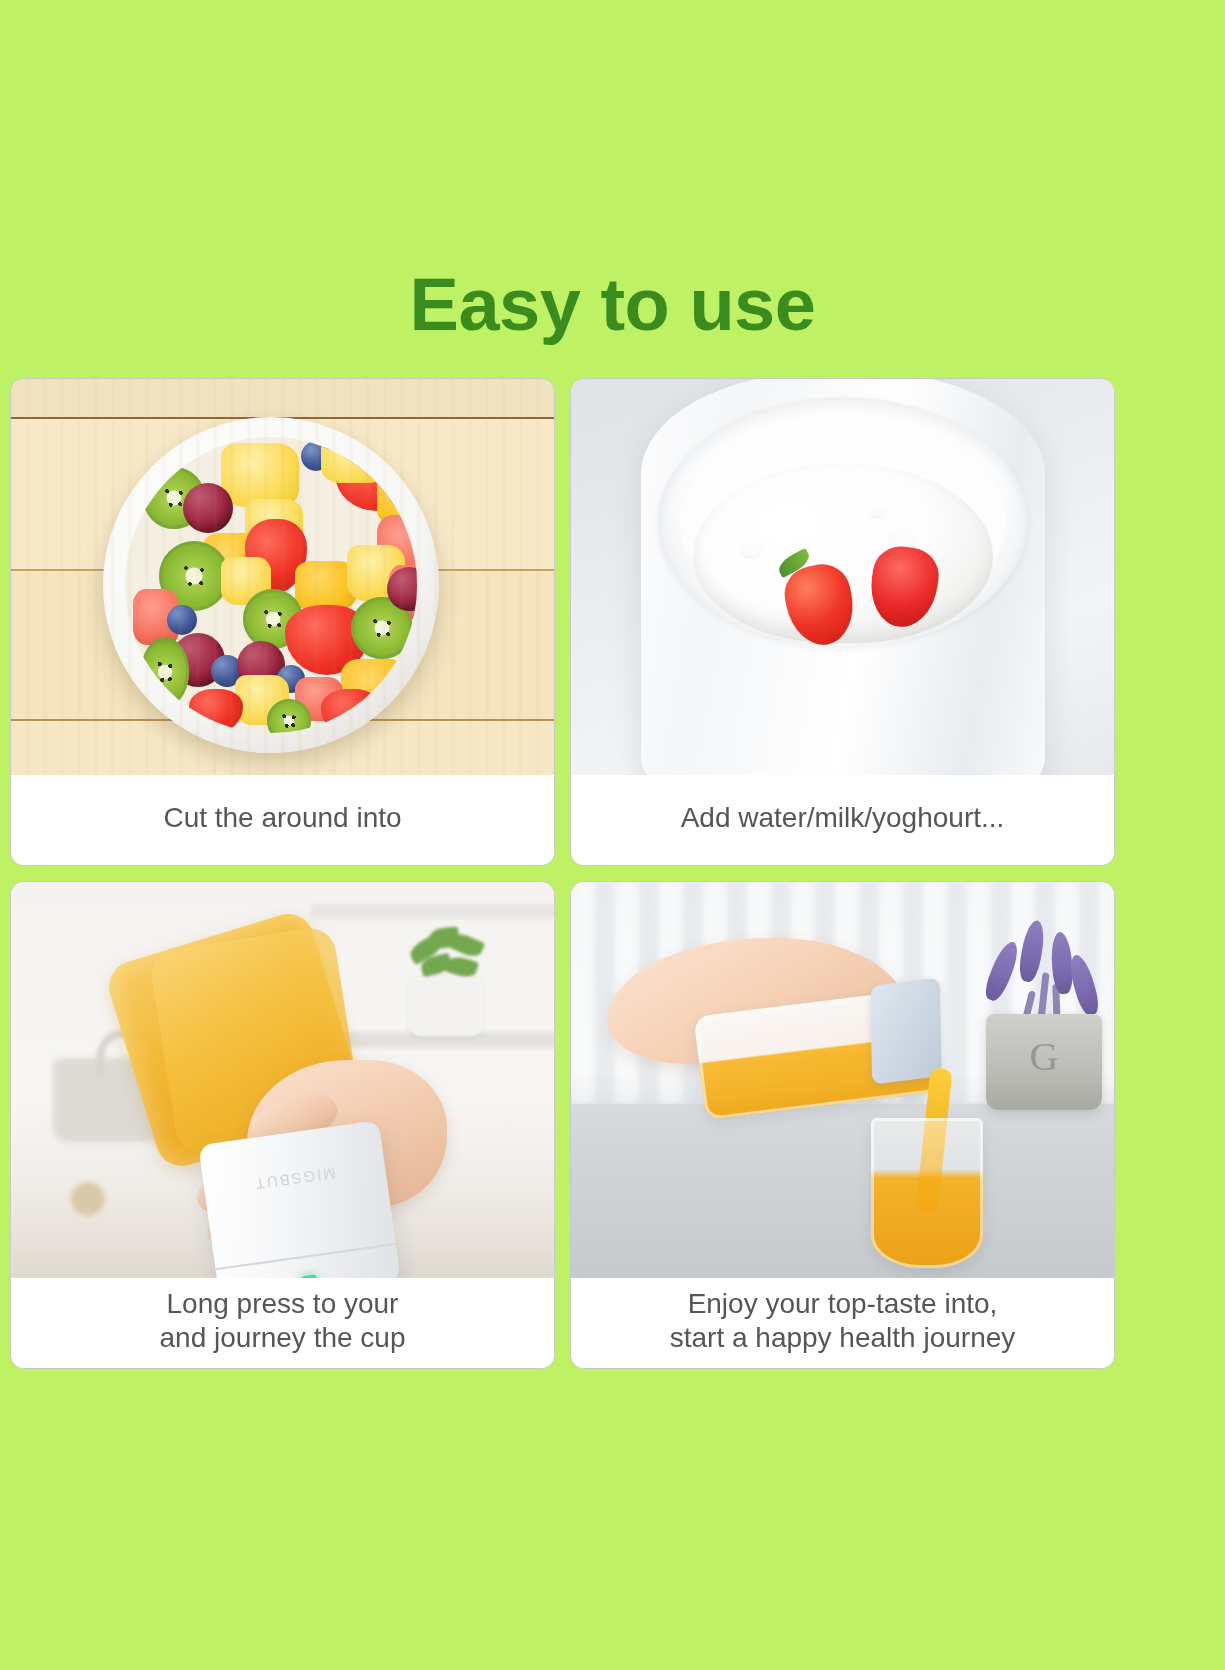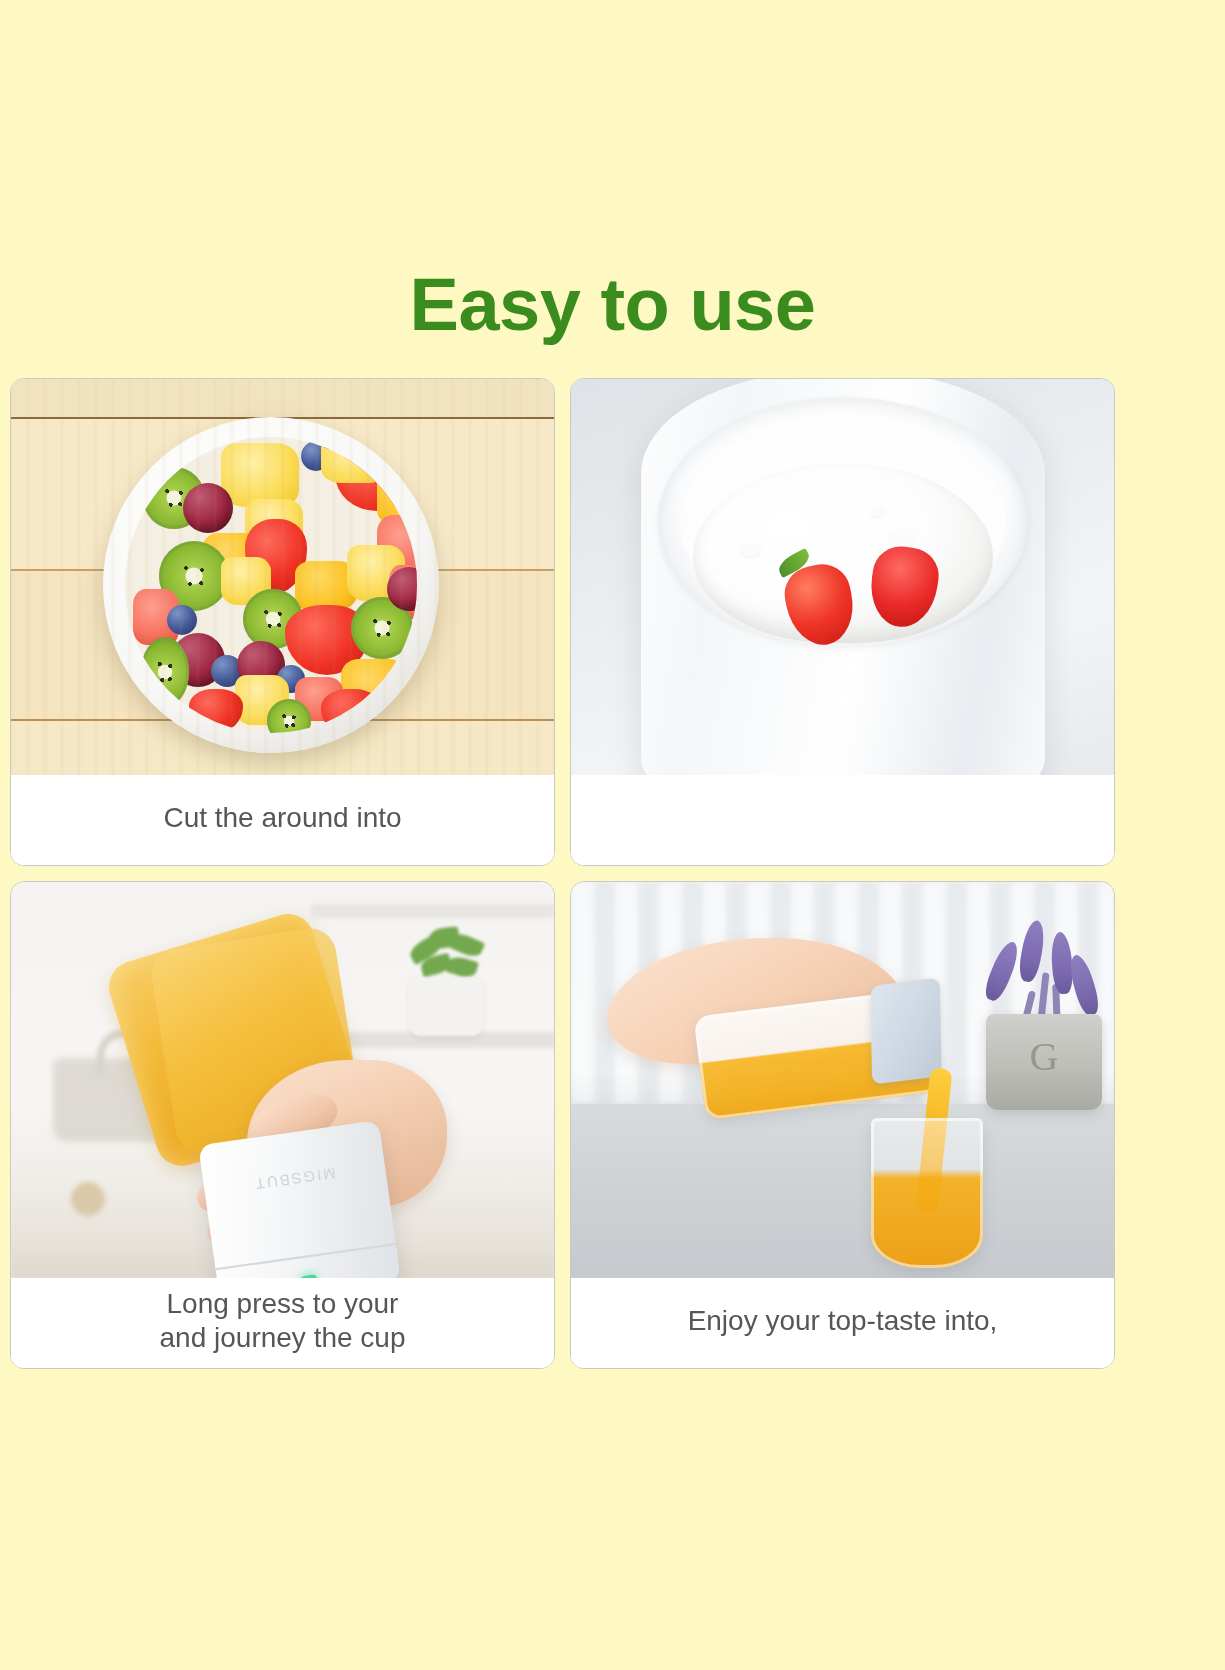--- a/index.html
+++ b/index.html
@@ -12,21 +12,21 @@
     width: 1225px;
     height: 1670px;
     font-family: "Liberation Sans", sans-serif;
     overflow: hidden;
   }
 
   .page {
     position: relative;
     width: 1225px;
     height: 1670px;
-    background: #fef9c3;
+    background: #bef264;
     box-sizing: border-box;
   }
 
   
   .title-wrap {
     position: absolute;
     top: 268px;
     left: 0;
     width: 1225px;
     text-align: center;
@@ -587,20 +587,21 @@
         <div class="yog-cream"></div>
         <div class="yog-splash" style="left:318px; top:150px; width:26px; height:18px;"></div>
         <div class="yog-splash" style="left:334px; top:176px; width:16px; height:12px;"></div>
         <div class="yog-splash" style="left:170px; top:164px; width:20px; height:14px;"></div>
         <div class="yog-splash" style="left:300px; top:128px; width:14px; height:10px;"></div>
         <div class="yog-leaf" style="left:206px; top:176px; transform:rotate(-28deg);"></div>
         <div class="yog-straw" style="left:216px; top:186px; transform:rotate(-12deg);"></div>
         <div class="yog-straw b" style="left:300px; top:168px; transform:rotate(8deg);"></div>
       </div>
       <div class="card-caption">
+        <div class="cap-line">Add water/milk/yoghourt...</div>
       </div>
     </div>
 
     <div class="card">
       <div class="card-photo photo-hold">
         <div class="kitchen-shelf2"></div>
         <div class="kitchen-shelf"></div>
         <div class="plant-leaves">
           <div class="leaf" style="left:10px; top:14px; width:34px; height:18px; transform:rotate(-30deg);"></div>
           <div class="leaf" style="left:30px; top:2px;  width:30px; height:20px; transform:rotate(-6deg);"></div>
@@ -654,17 +655,18 @@
         </div>
 
         <div class="pour-hand"></div>
         <div class="pour-cup"></div>
         <div class="pour-lid"></div>
         <div class="juice-stream"></div>
         <div class="glass"></div>
       </div>
       <div class="card-caption">
         <div class="cap-line">Enjoy your top-taste into,</div>
+        <div class="cap-line">start a happy health journey</div>
       </div>
     </div>
 
   </div>
 </div>
 
 </body></html>

